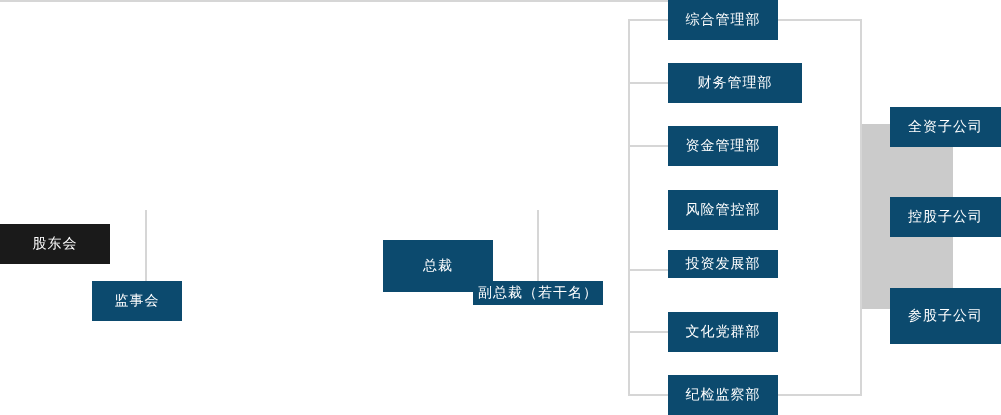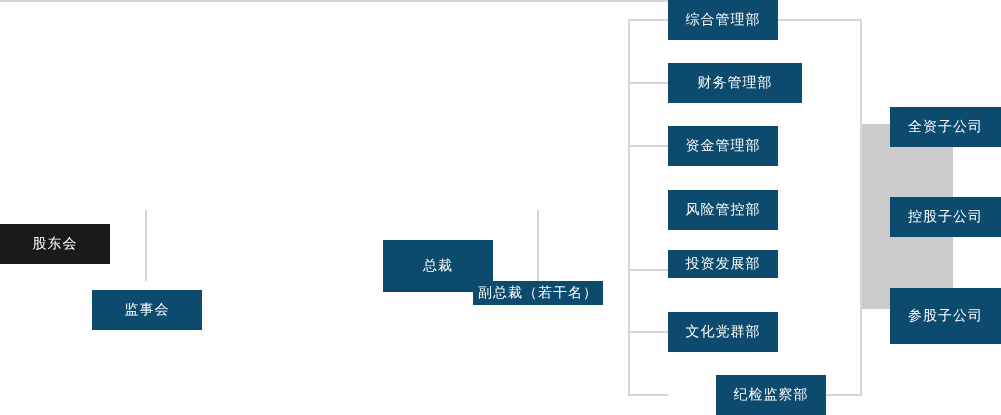--- a/index.html
+++ b/index.html
@@ -51,29 +51,29 @@
   <div class="line" style="left:628px; top:269px; width:40px; height:2px;"></div>
   <div class="line" style="left:628px; top:331px; width:40px; height:2px;"></div>
   <div class="line" style="left:628px; top:394px; width:40px; height:2px;"></div>
   <div class="line" style="left:778px; top:19px;  width:84px; height:2px;"></div>
   <div class="line" style="left:778px; top:394px; width:84px; height:2px;"></div>
   <div class="line" style="left:860px; top:19px; width:2px; height:377px;"></div>
 
   <div class="panel" style="left:862px; top:124px; width:91px; height:185px;"></div>
 
   <div class="node primary" style="left:0;     top:193px; width:110px; height:40px;margin-top:31px;">股东会</div>
-  <div class="node" style="left:92px;  top:290px; width:110px; height:40px;">监事会</div>
+  <div class="node" style="left:92px;  top:281px; width:90px; height:40px;">监事会</div>
   <div class="node" style="left:383px; top:193px; width:110px; height:52px;margin-top:47px;">总裁</div>
   <div class="node" style="left:473px; top:281px; width:130px; height:24px;">副总裁（若干名）</div>
 
   <div class="node" style="left:668px; top:0;     width:110px; height:40px;">综合管理部</div>
   <div class="node" style="left:668px; top:63px;  width:134px; height:40px;">财务管理部</div>
   <div class="node" style="left:668px; top:126px; width:110px; height:40px;">资金管理部</div>
   <div class="node" style="left:668px; top:190px; width:110px; height:40px;">风险管控部</div>
   <div class="node" style="left:668px; top:250px; width:110px; height:28px;">投资发展部</div>
   <div class="node" style="left:668px; top:312px; width:110px; height:40px;">文化党群部</div>
-  <div class="node" style="left:668px; top:375px; width:110px; height:40px;margin-left:48px;">纪检监察部</div>
+  <div class="node" style="left:668px; top:375px; width:110px; height:40px;">纪检监察部</div>
 
   <div class="node" style="left:890px; top:107px; width:111px; height:40px;">全资子公司</div>
   <div class="node" style="left:890px; top:197px; width:111px; height:40px;">控股子公司</div>
   <div class="node" style="left:890px; top:288px; width:111px; height:56px;">参股子公司</div>
 
 </div>
 
 </body></html>

